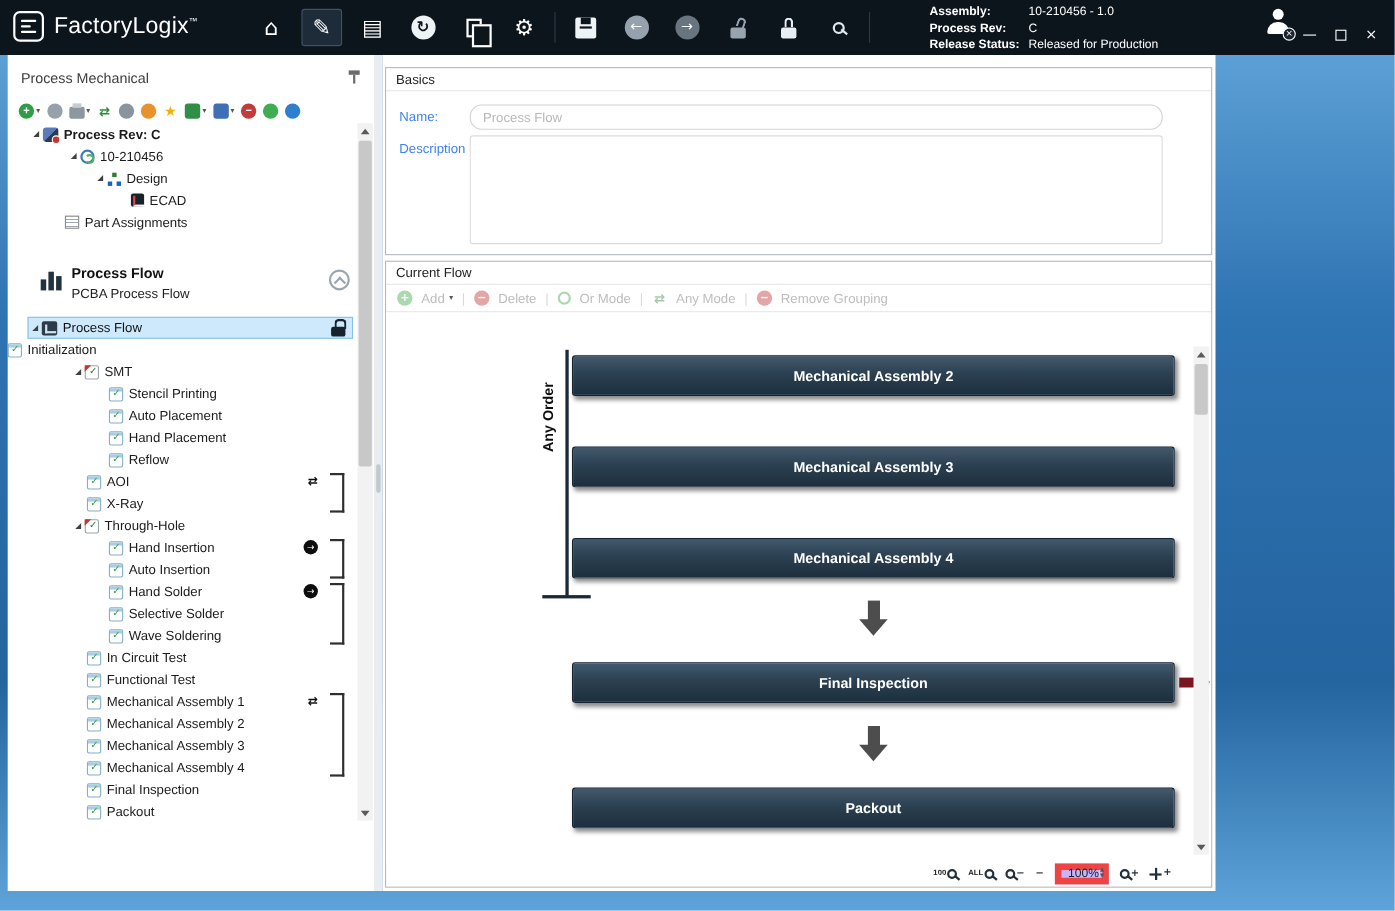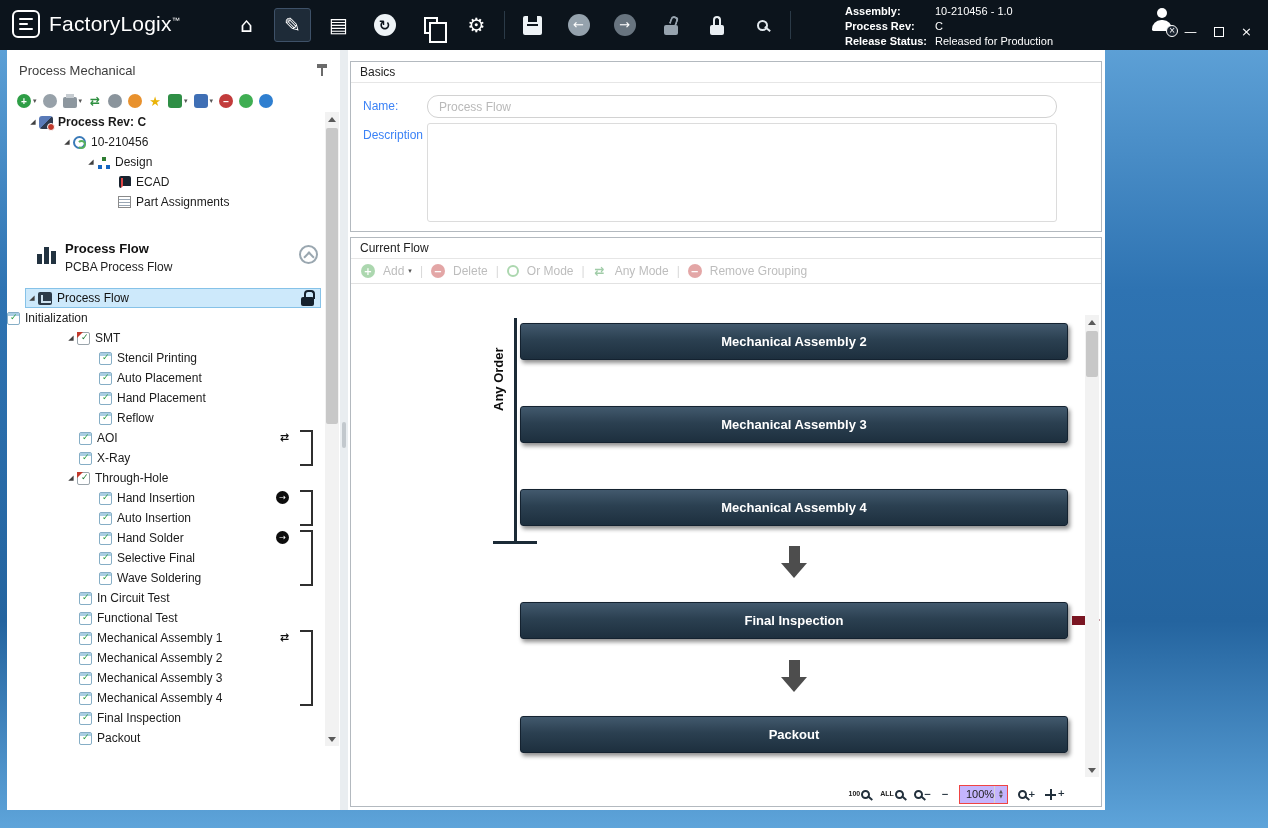--- a/index.html
+++ b/index.html
@@ -147,21 +147,21 @@
   .darr-head{position:absolute;left:430px;width:0;height:0;border-left:13px solid transparent;border-right:13px solid transparent;border-top:15px solid #4d4d4d}
   .rarr-stem{position:absolute;left:721px;top:332px;width:15px;height:9px;background:#7a1522}
   .rarr-head{position:absolute;left:736px;top:325px;width:0;height:0;border-left:13px solid #7a1522;border-top:11px solid transparent;border-bottom:11px solid transparent}
 
   .cf-bottom{position:absolute;left:0;right:0;bottom:0;height:24px;display:flex;align-items:center;justify-content:flex-end;gap:10px;padding-right:36px;color:#333}
   .zitem{display:flex;align-items:flex-start;gap:1px;cursor:pointer}
   .zlab{font-size:7px;font-weight:bold;color:#222}
   .mag{width:9px;height:9px;border:2px solid #22303c;border-radius:50%;position:relative;flex:none}
   .mag::after{content:"";position:absolute;width:6px;height:2px;background:#22303c;right:-5px;bottom:-2px;transform:rotate(40deg)}
   .zsign{font-size:9px;font-weight:bold;color:#22303c;line-height:9px}
-  .spin{width:49px;height:19px;border:1px solid #ef4444;background:#c4b5fd;display:flex;align-items:center;padding-left:6px;font-size:11px;color:#222}
+  .spin{width:49px;height:19px;border:6px solid #ef4444;background:#c4b5fd;display:flex;align-items:center;padding-left:6px;font-size:11px;color:#222}
   .spin-arrows{margin-left:auto;width:13px;height:100%;border-left:1px solid #d5d5d5;display:flex;flex-direction:column;align-items:center;justify-content:center}
   .spin-arrows span{font-size:5px;line-height:5px;color:#555;cursor:pointer}
   .cross{position:relative;width:11px;height:11px;cursor:pointer}
   .cross::before{content:"";position:absolute;left:5px;top:0;width:2px;height:11px;background:#22303c}
   .cross::after{content:"";position:absolute;left:0;top:5px;width:11px;height:2px;background:#22303c}
 </style>
 </head>
 <body>
 
 <div class="window">
@@ -287,21 +287,21 @@
       </div>
       <div class="trow" style="padding-left:78px">
         <span class="exp glyph">◢</span>
         <span class="tico ic-design"></span>
         <span>Design</span>
       </div>
       <div class="trow" style="padding-left:112px">
         <span class="tico ic-ecad"></span>
         <span>ECAD</span>
       </div>
-      <div class="trow" style="padding-left:111px">
+      <div class="trow" style="padding-left:52px">
         <span class="tico ic-parts"></span>
         <span>Part Assignments</span>
       </div>
     </div>
 
     <div class="flow-sec">
       <span class="pod">
           <i></i>
           <i></i>
           <i></i>
@@ -364,21 +364,21 @@
       <div class="trow" style="padding-left:92px">
           <span class="tico ic-op"></span>
           <span>Auto Insertion</span>
         </div>
       <div class="trow" style="padding-left:92px">
           <span class="tico ic-op"></span>
           <span>Hand Solder</span>
         </div>
       <div class="trow" style="padding-left:92px">
           <span class="tico ic-op"></span>
-          <span>Selective Final</span>
+          <span>Selective Solder</span>
         </div>
       <div class="trow" style="padding-left:92px">
           <span class="tico ic-op"></span>
           <span>Wave Soldering</span>
         </div>
       <div class="trow" style="padding-left:72px">
           <span class="tico ic-op"></span>
           <span>In Circuit Test</span>
         </div>
       <div class="trow" style="padding-left:72px">

